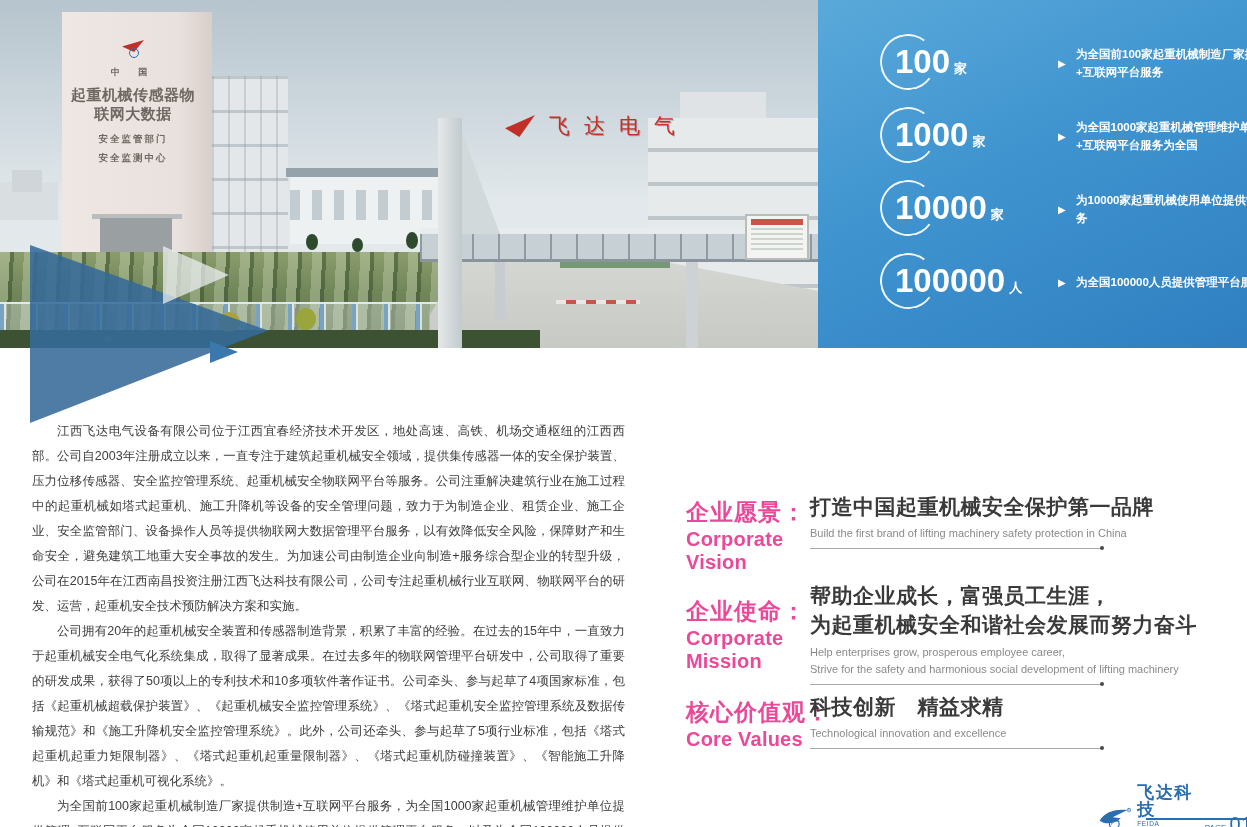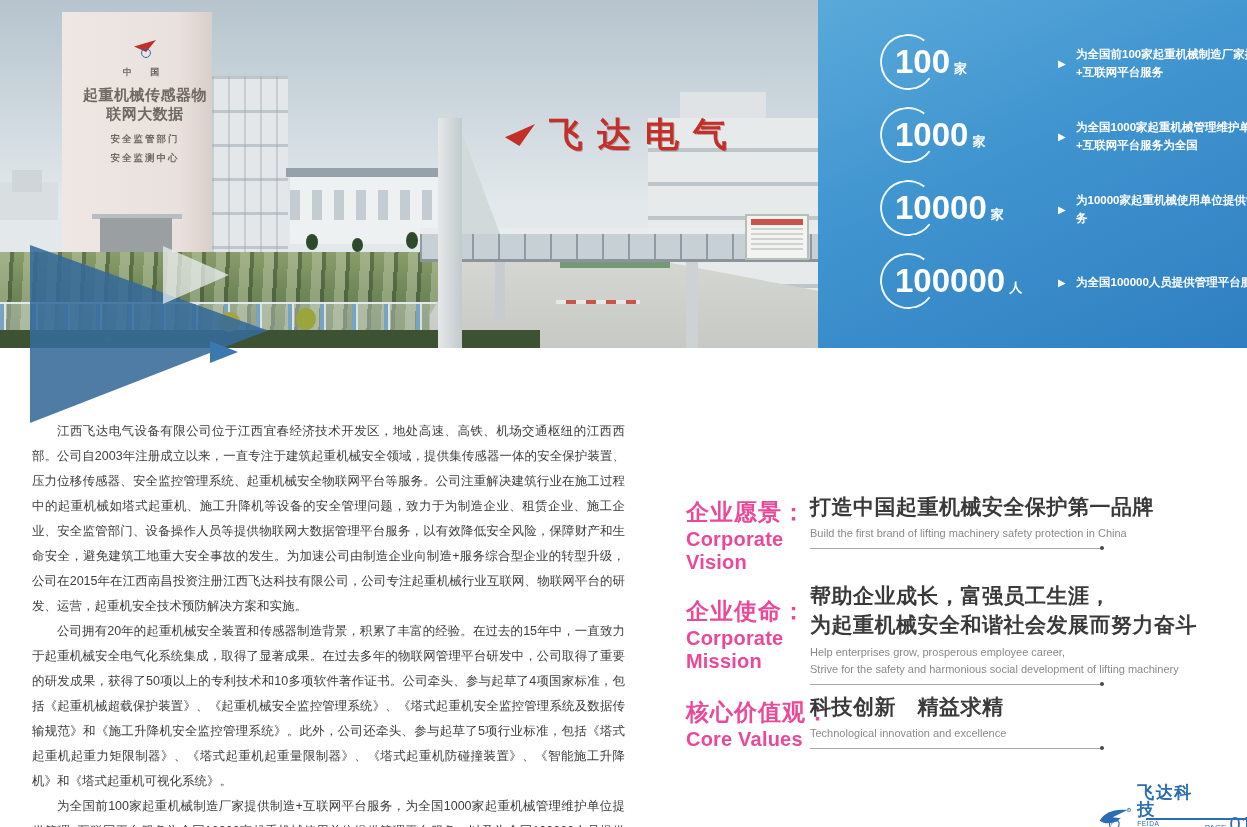--- a/index.html
+++ b/index.html
@@ -8,21 +8,21 @@
   .page { position:relative; width:1247px; height:827px; background:#ffffff; overflow:hidden; margin:0 auto; }
 
   
   .photo { position:absolute; left:0; top:0; width:818px; height:348px; overflow:hidden;
            background:linear-gradient(180deg,#b6c4cd 0%,#cfd9df 34%,#e2e8eb 58%,#e6eaec 100%); }
   .distant { position:absolute; background:#d9dee1; }
   .d1 { left:0; top:182px; width:58px; height:38px; }
   .d2 { left:12px; top:170px; width:30px; height:22px; background:#cfd5d9; }
   .bldg-left { position:absolute; left:62px; top:12px; width:150px; height:248px;
                background:linear-gradient(90deg,#efe7e3 0%,#e9e1dd 78%,#d8cfcb 100%); }
-  .bldg-left-sign { position:absolute; left:16px; top:26px; width:134px; text-align:center; color:#6e6862; }
+  .bldg-left-sign { position:absolute; left:4px; top:26px; width:134px; text-align:center; color:#6e6862; }
   .sign-logo { position:relative; width:26px; height:20px; margin:0 auto 8px auto; }
   .sign-logo .swoosh { position:absolute; left:2px; top:2px; width:22px; height:12px; background:#c03028;
                        clip-path:polygon(0 55%,100% 0,55% 100%); }
   .sign-logo .ring { position:absolute; left:9px; top:10px; width:10px; height:10px; border:1.5px solid #2a6db0; border-radius:50%; }
   .sign-l1 { font-size:9px; letter-spacing:8px; font-weight:bold; margin-bottom:7px; }
   .sign-l2 { font-size:15px; font-weight:bold; letter-spacing:.5px; margin-bottom:9px; }
   .sign-l3,.sign-l4 { font-size:9.5px; font-weight:bold; letter-spacing:2px; margin-bottom:6px; }
   .bldg-left-entrance { position:absolute; left:100px; top:218px; width:72px; height:42px; background:#9aa0a2; }
   .bldg-left-canopy { position:absolute; left:92px; top:214px; width:90px; height:5px; background:#b9bdbf; }
   .bldg-wing { position:absolute; left:212px; top:76px; width:76px; height:184px; background:#e3e7e9;
@@ -61,21 +61,21 @@
   .wcol1 { position:absolute; left:495px; top:262px; width:10px; height:58px; background:#c6cccf; }
   .wcol2 { position:absolute; left:686px; top:262px; width:12px; height:86px; background:#cdd2d5; }
   .pylon-sail { position:absolute; left:438px; top:112px; width:62px; height:122px; background:#d2d9db;
     clip-path:polygon(0 0,26% 0,100% 100%,0 100%); }
   .pylon-col { position:absolute; left:438px; top:118px; width:24px; height:230px;
     background:linear-gradient(90deg,#e5e8e9,#c2cacd); }
   .barrier { position:absolute; left:556px; top:300px; width:84px; height:4px;
     background:repeating-linear-gradient(90deg,#e8e8e6 0 10px,#c8544a 10px 20px); }
   .gate-sign { position:absolute; left:505px; top:112px; display:flex; align-items:center; }
   .gate-logo { width:30px; height:22px; background:#c03028; clip-path:polygon(0 60%,100% 0,48% 100%); margin-right:14px; }
-  .gate-text { font-size:34px; font-weight:bold; color:#c23129; letter-spacing:14px; text-shadow:1px 1px 0 rgba(120,30,25,.35); }
+  .gate-text { font-size:21px; font-weight:normal; color:#c23129; letter-spacing:14px; text-shadow:1px 1px 0 rgba(120,30,25,.35); }
   .tree { position:absolute; border-radius:50%; background:#2e4a2c; }
   .t1 { left:306px; top:234px; width:12px; height:16px; }
   .t2 { left:352px; top:238px; width:11px; height:14px; }
   .t3 { left:406px; top:232px; width:12px; height:17px; }
   .t4 { left:520px; top:246px; width:10px; height:13px; }
 
   
   .stats-panel { position:absolute; left:818px; top:0; width:429px; height:348px;
     background:linear-gradient(155deg,#5aa9da 0%,#3f94cf 45%,#2f7fc0 100%); }
   .stat-row { position:absolute; left:62px; height:58px; }

